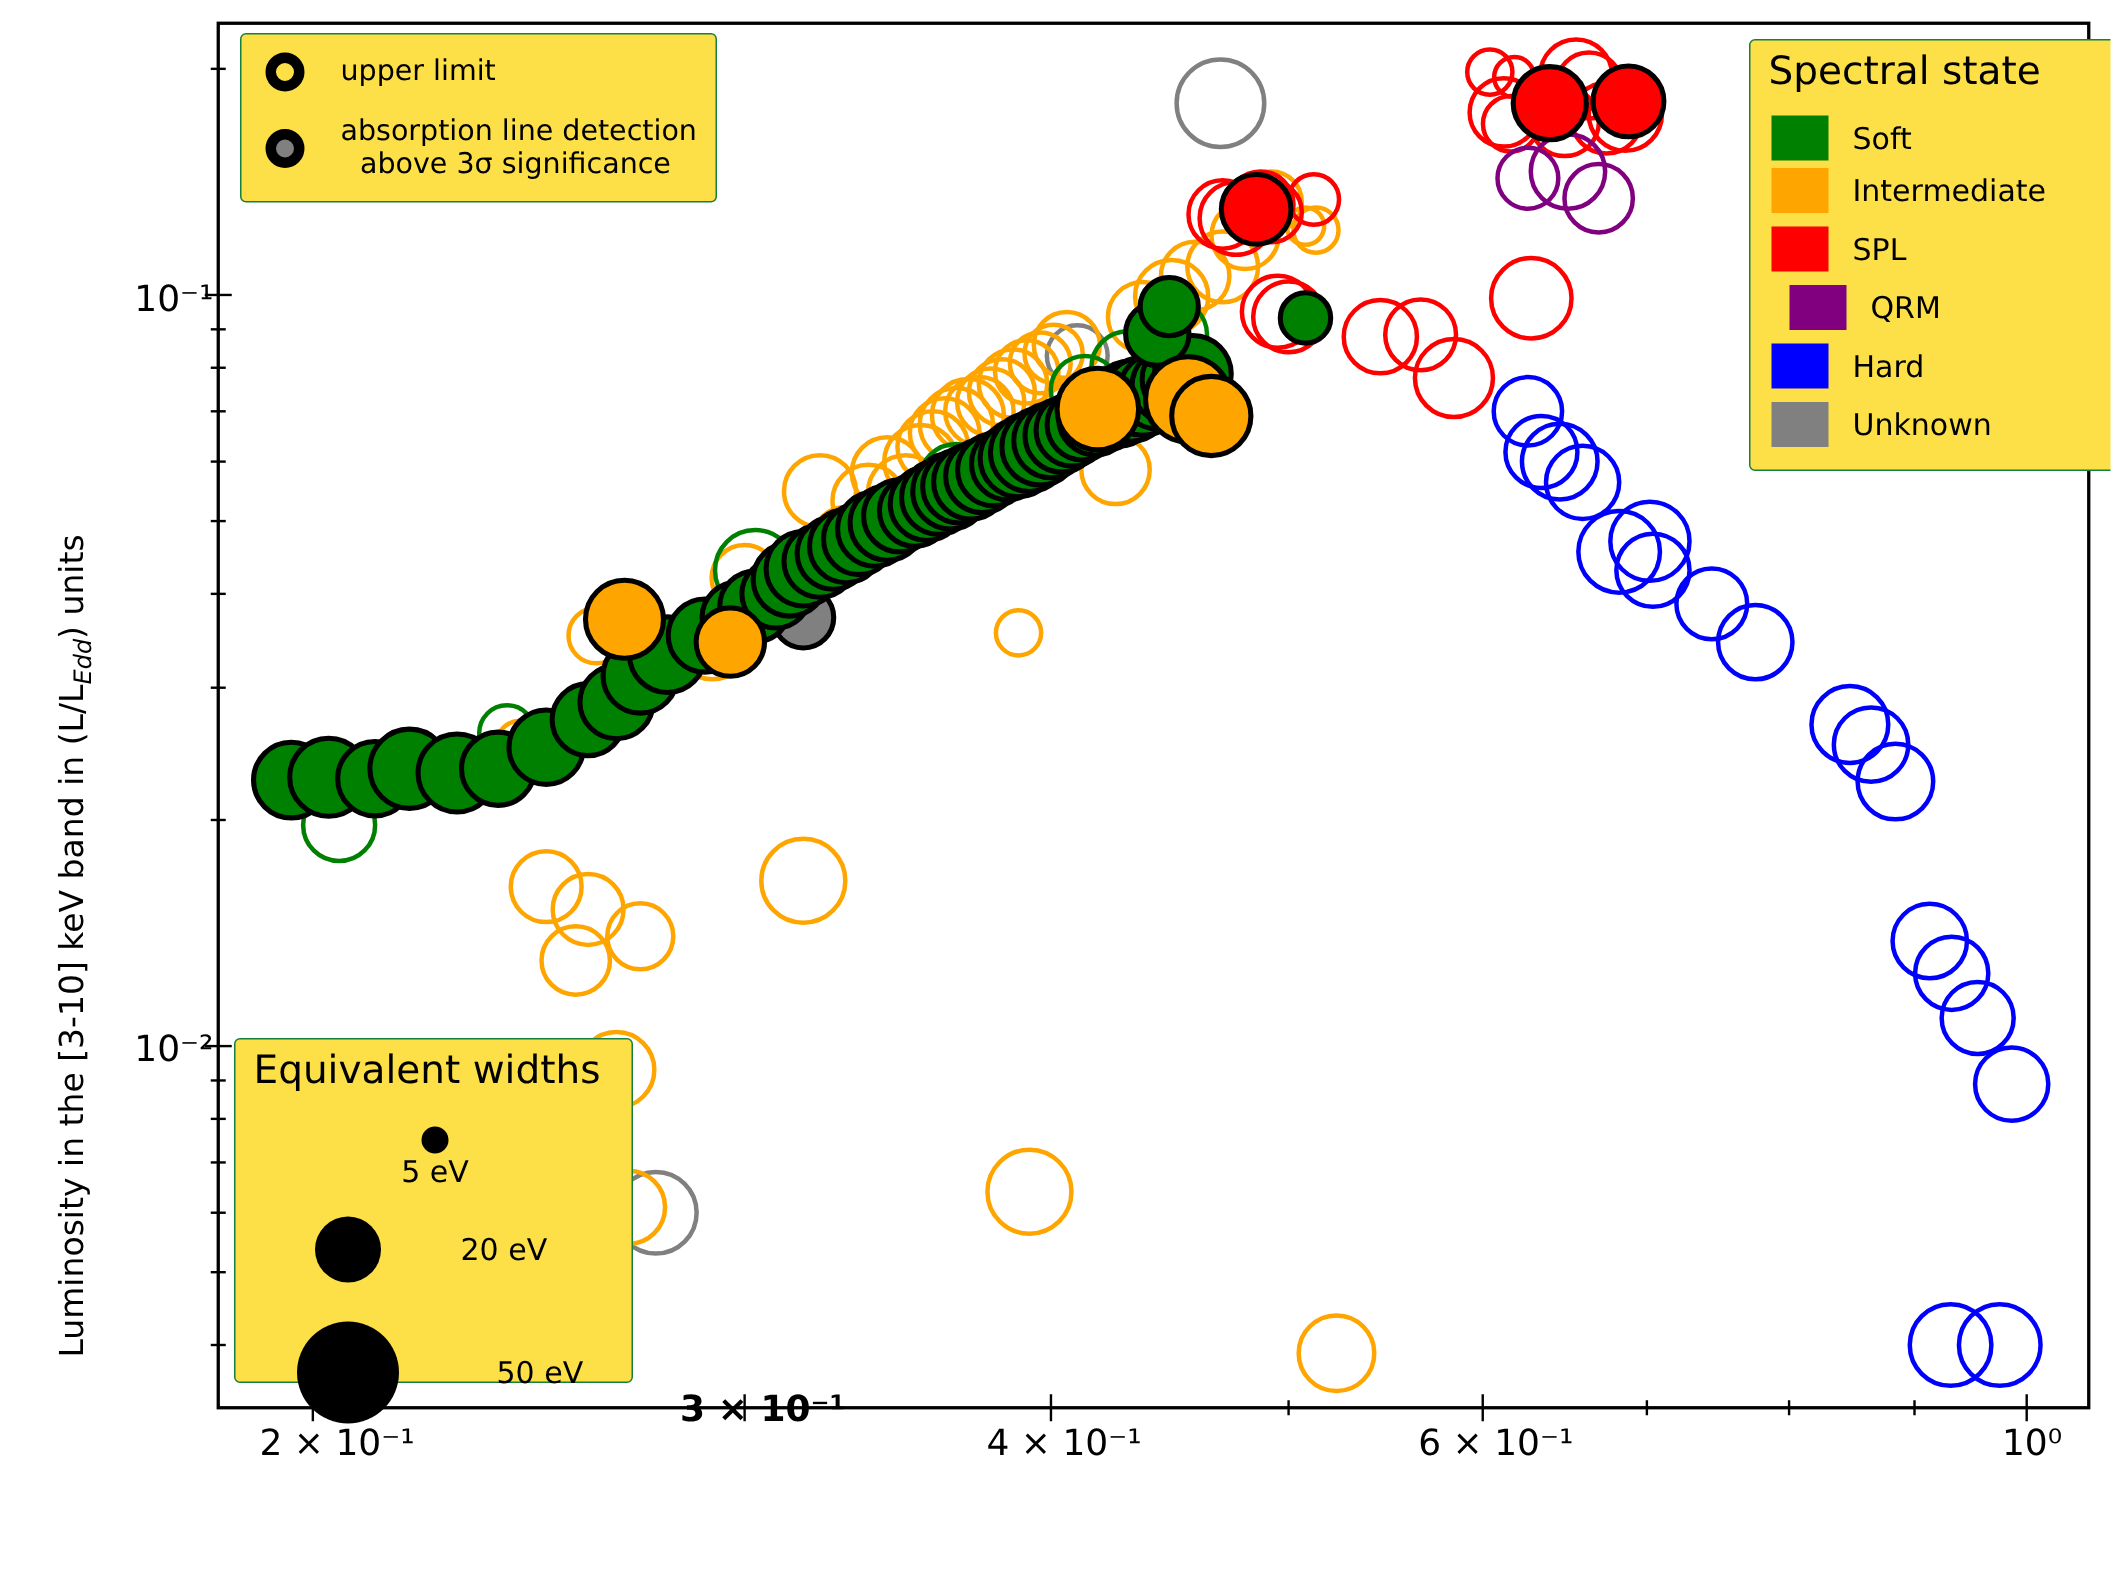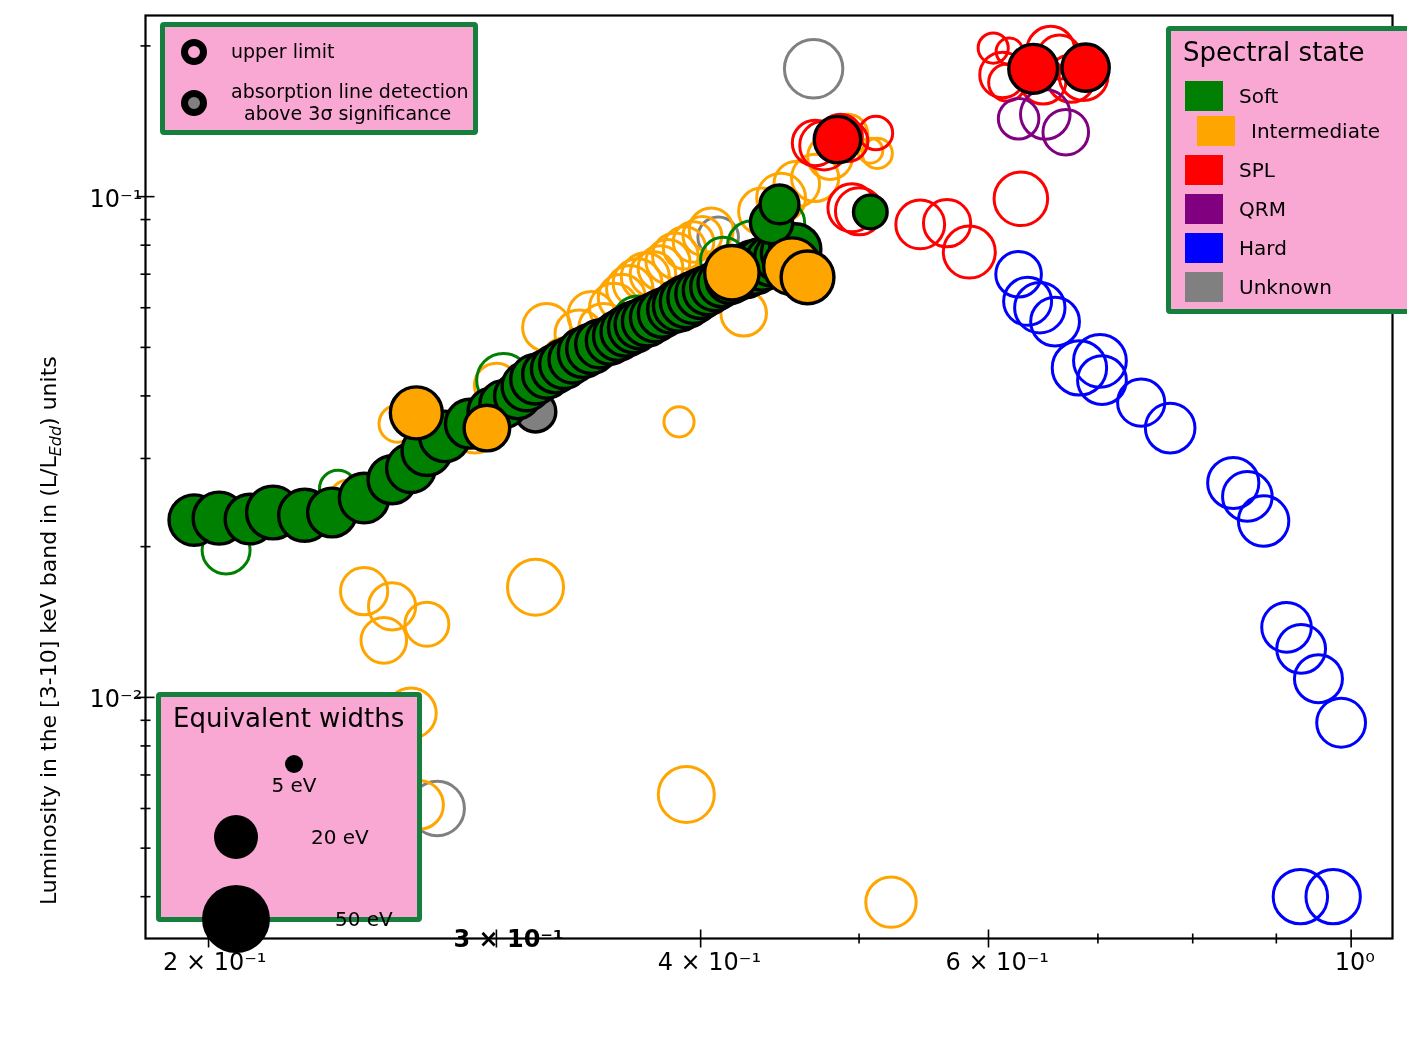--- a/index.html
+++ b/index.html
@@ -21,22 +21,22 @@
     font-size:22px;
     color:#000;
     white-space:nowrap;
     text-align:center;
   }
   .tick-label{position:absolute;font-size:24px;color:#000;white-space:nowrap;}
 
   
   .legend-box{
     position:absolute;
-    background:#f9a8d4;
-    border:5px solid #15803d;
+    background:#fde047;
+    border:1px solid #15803d;
     border-radius:4px;
     box-sizing:border-box;
   }
   #legend-markers{left:160px;top:22px;width:318px;height:113px;}
   #legend-state{left:1166px;top:26px;width:246px;height:288px;}
   #legend-size{left:156px;top:692px;width:266px;height:230px;}
 
   .legend-title{
     position:absolute;
     font-size:26px;
@@ -277,21 +277,21 @@
         <circle cx="1085.65" cy="67.60" r="23.60" fill="#FF0000" stroke="#000000" stroke-width="3.4"></circle>
       </g>
   </svg>
 
   <div class="ylabel" id="ylabel-el" style="left:36px; top:905px;">
     <span>Luminosity in the [3-10] keV band in (L/L</span><span style="font-style:italic;font-size:16px;vertical-align:sub;">Edd</span><span>) units</span>
   </div>
 
 
   <div id="xtick-labels">
-      <div class="tick-label" style="top: 948px; left: 163px;">2 × 10⁻¹</div>
+      <div class="tick-label" style="top: 948px; left: 173px;">2 × 10⁻¹</div>
       <div class="tick-label" style="top: 925px; left: 453.41px; font-weight: bold;">3 × 10⁻¹</div>
       <div class="tick-label" style="top: 948px; left: 657.641px;">4 × 10⁻¹</div>
       <div class="tick-label" style="top: 948px; left: 945.489px;">6 × 10⁻¹</div>
       <div class="tick-label" style="top: 948px; left: 1334.63px;">10⁰</div>
     </div>
   <div id="ytick-labels">
       <div class="tick-label" style="left: 89.5px; top: 184.637px;">10⁻¹</div>
       <div class="tick-label" style="left: 89.5px; top: 685.393px;">10⁻²</div>
     </div>
 
@@ -309,29 +309,29 @@
     </div>
   </div>
 
   <div class="legend-box" id="legend-state">
     <div class="legend-title" style="left:12px; top:6px;">Spectral state</div>
     <div id="state-rows">
         <div class="legend-row" style="left: 14px; top: 50px;">
           <span class="swatch" style="background: rgb(0, 128, 0);"></span>
           <span class="legend-text-20" style="margin-left: 16px;">Soft</span>
         </div>
-        <div class="legend-row" style="left: 14px; top: 85px; padding-left: 12px;">
+        <div class="legend-row" style="left: 2px; top: 85px; padding-left: 12px;">
           <span class="swatch" style="background: rgb(255, 165, 0);"></span>
           <span class="legend-text-20" style="margin-left: 16px;">Intermediate</span>
         </div>
         <div class="legend-row" style="left: 14px; top: 124px;">
           <span class="swatch" style="background: rgb(255, 0, 0);"></span>
           <span class="legend-text-20" style="margin-left: 16px;">SPL</span>
         </div>
-        <div class="legend-row" style="left: 14px; top: 163px;">
+        <div class="legend-row" style="left: 26px; top: 163px;">
           <span class="swatch" style="background: rgb(128, 0, 128);"></span>
           <span class="legend-text-20" style="margin-left: 16px;">QRM</span>
         </div>
         <div class="legend-row" style="left: 14px; top: 202px;">
           <span class="swatch" style="background: rgb(0, 0, 255);"></span>
           <span class="legend-text-20" style="margin-left: 16px;">Hard</span>
         </div>
         <div class="legend-row" style="left: 14px; top: 241px;">
           <span class="swatch" style="background: rgb(128, 128, 128);"></span>
           <span class="legend-text-20" style="margin-left: 16px;">Unknown</span>

